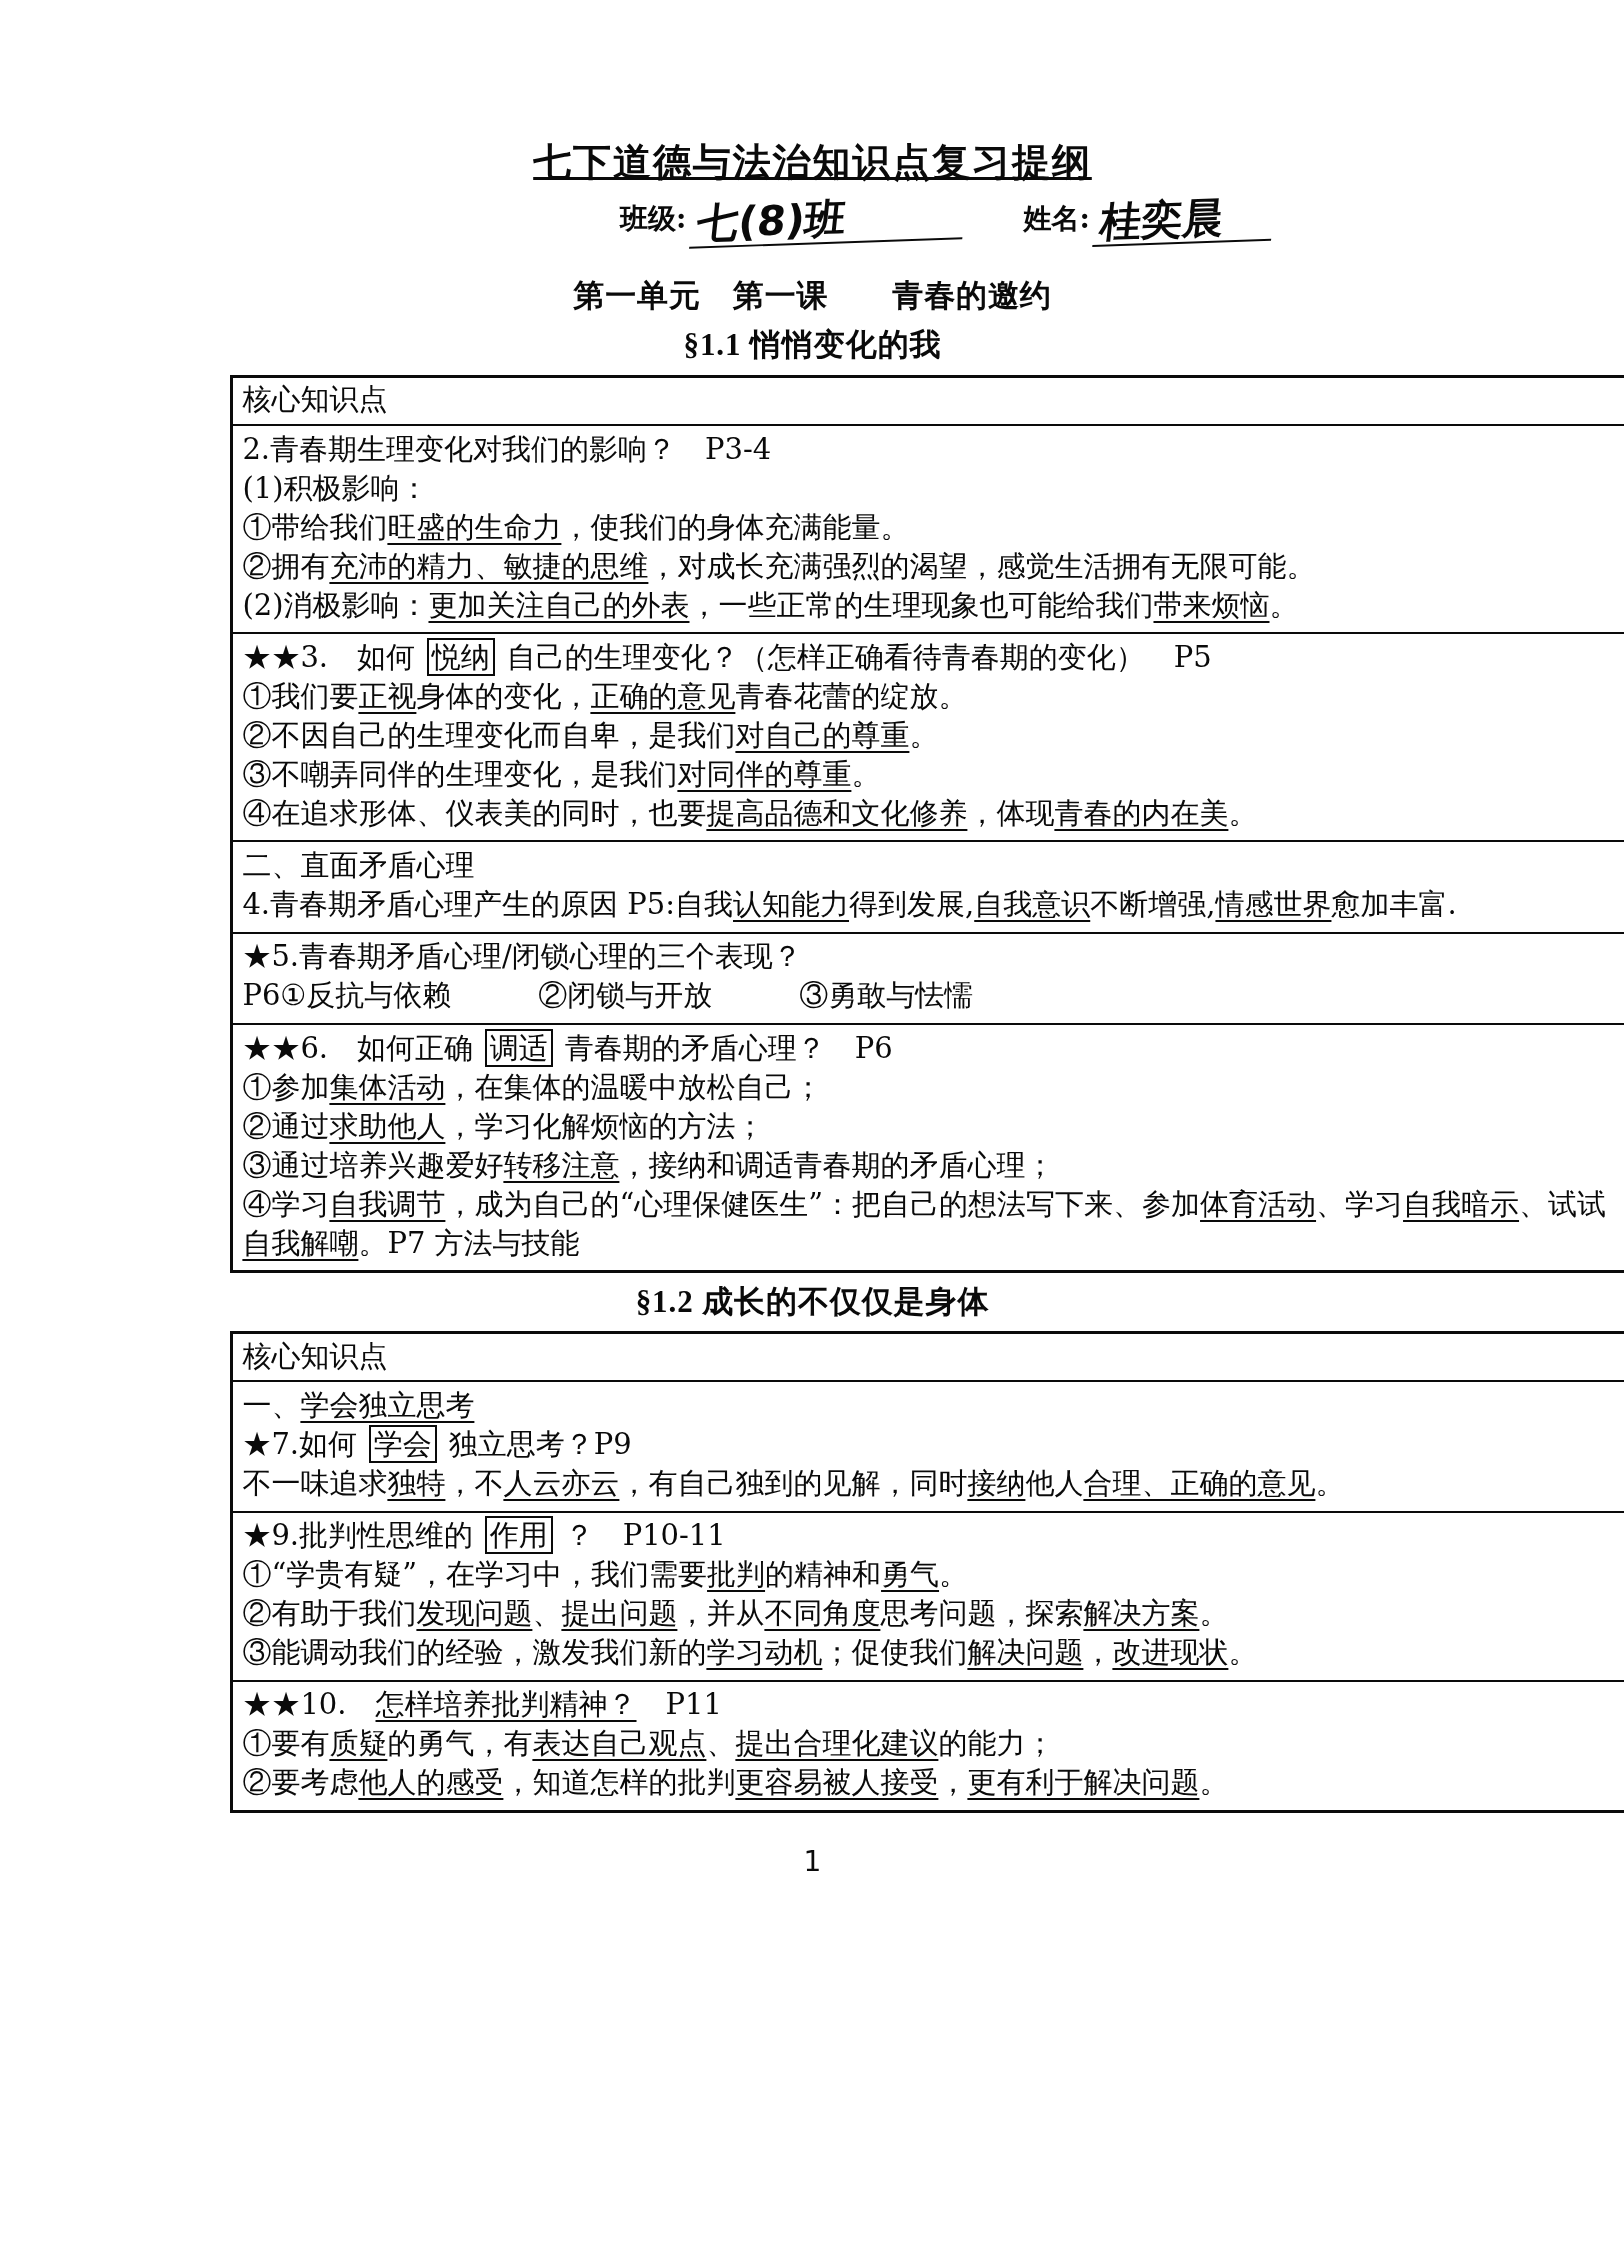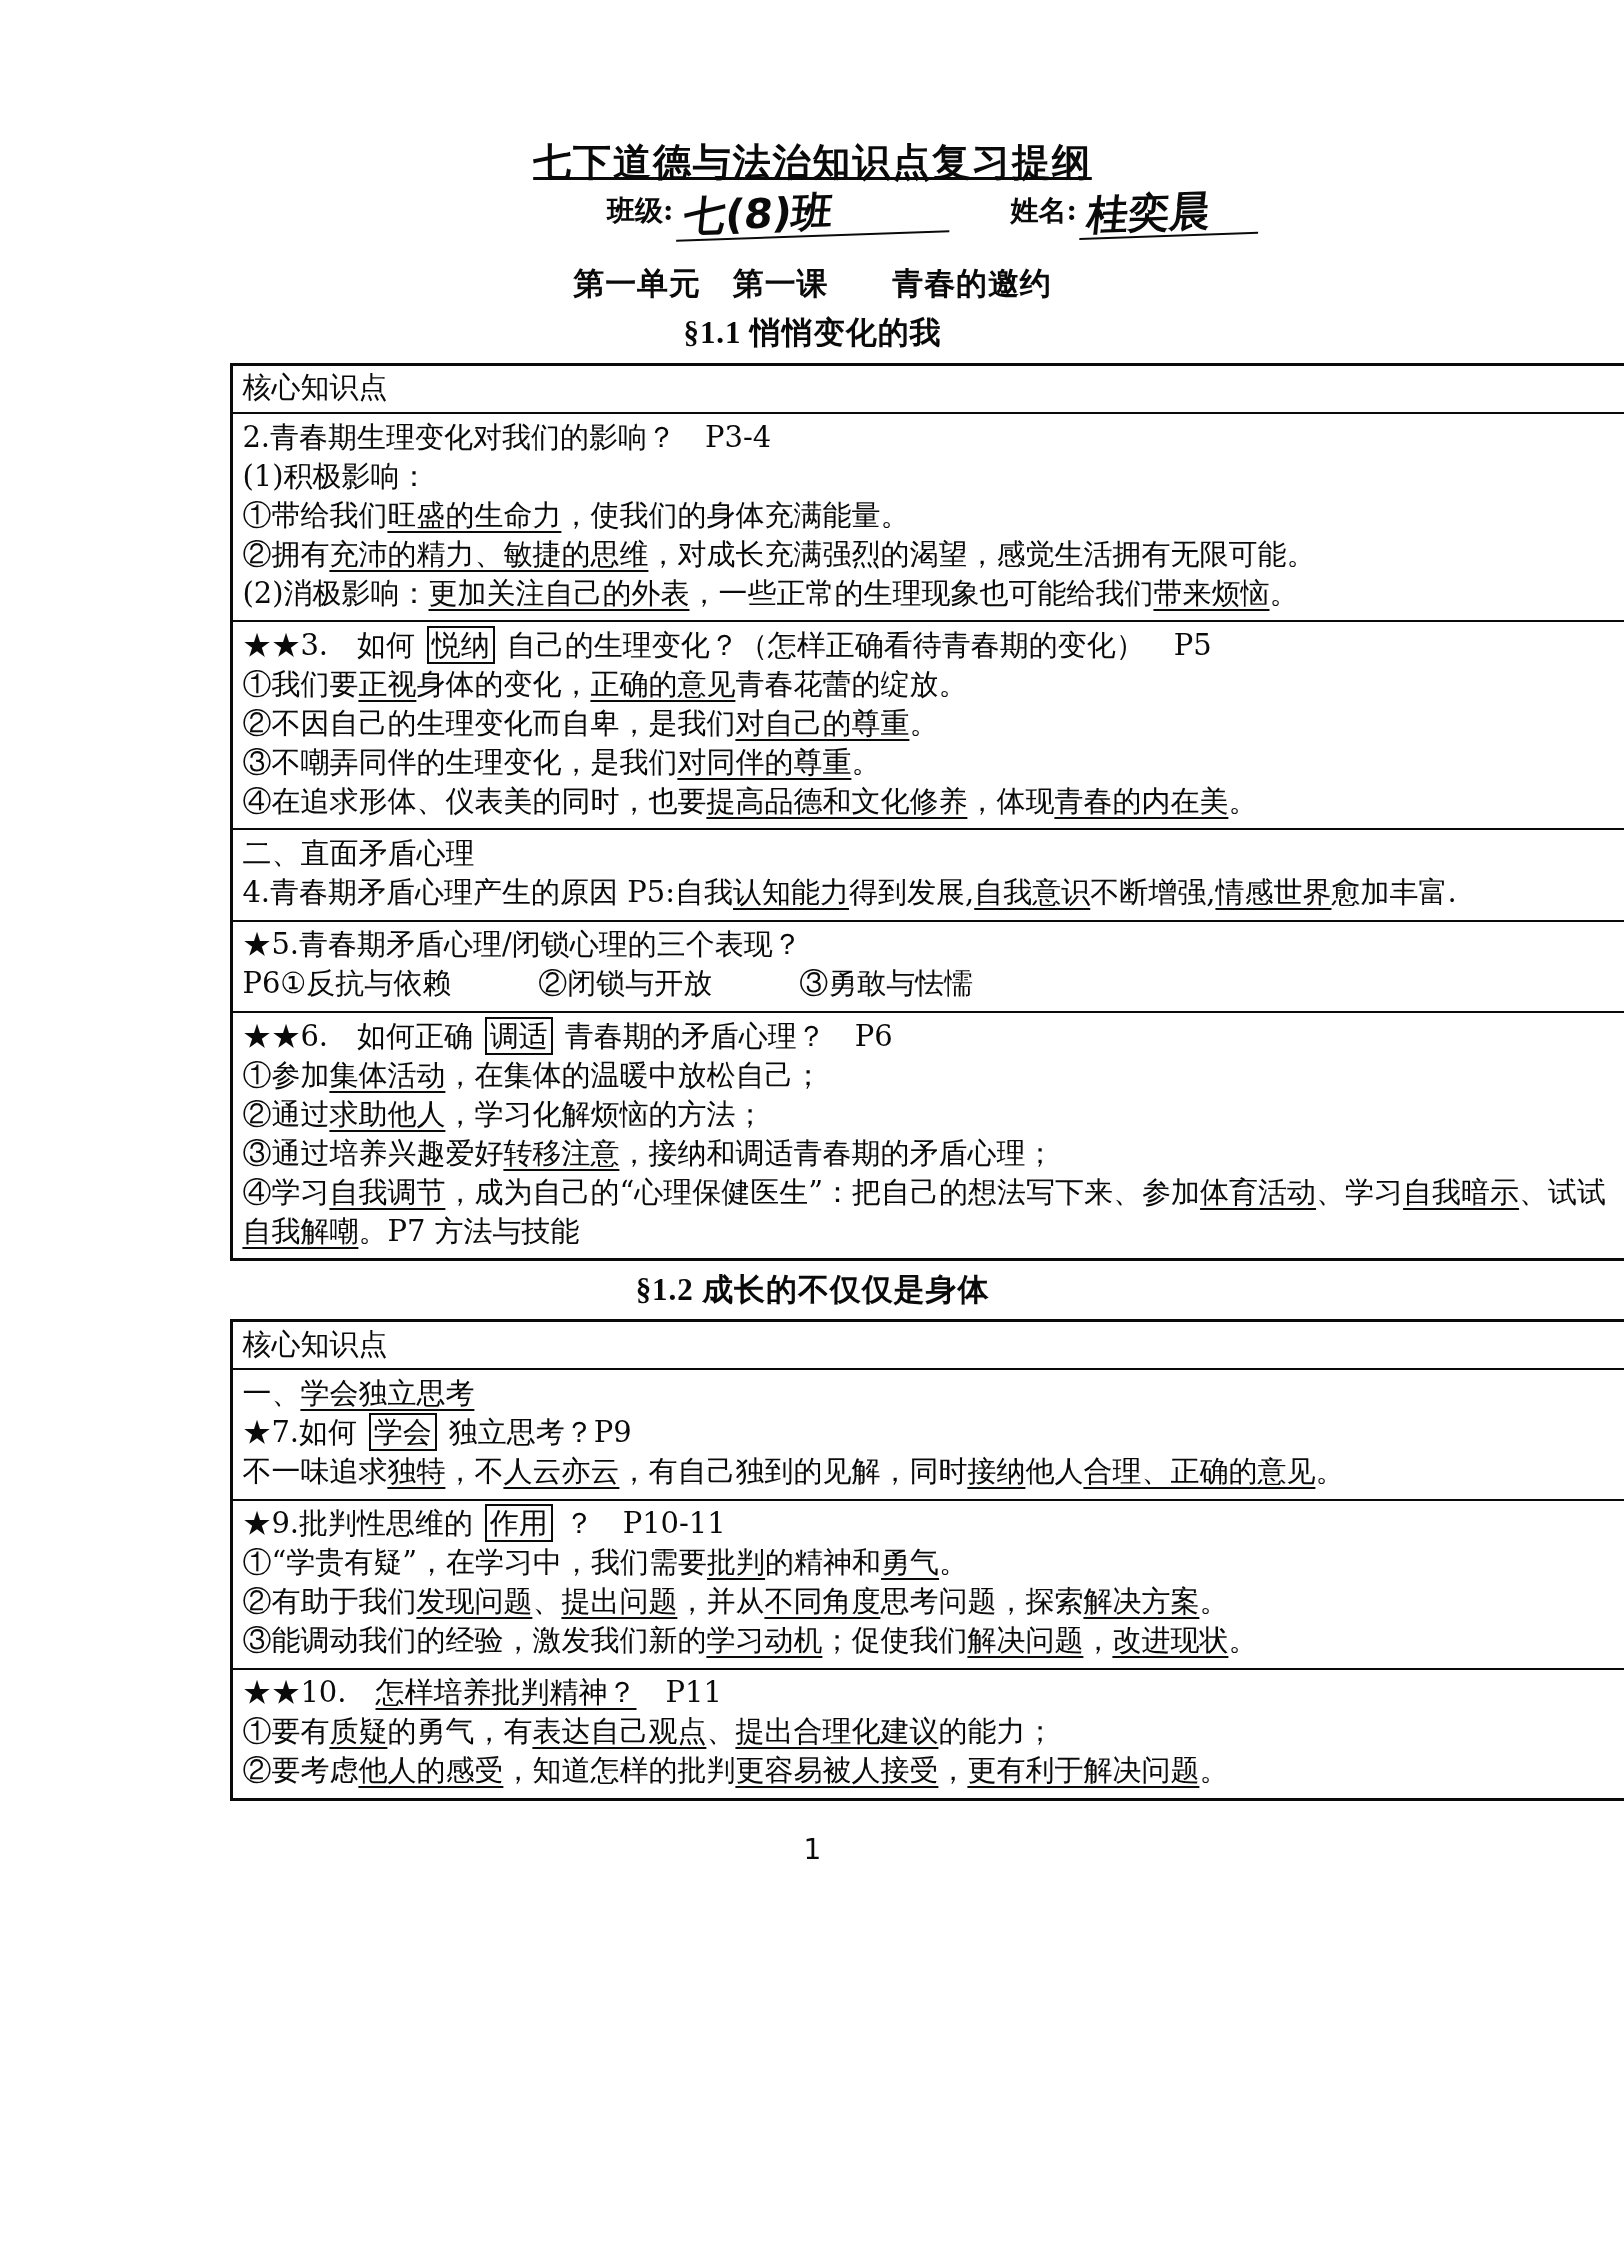--- a/index.html
+++ b/index.html
@@ -8,33 +8,33 @@
     background:#ffffff; color:#0a0a0a;
     font-family:"DejaVu Serif","Liberation Serif",serif;
     overflow:hidden;
   }
   .title {
     margin:137px 0 0 0; text-align:center;
     font-size:38px; font-weight:bold; letter-spacing:1.9px;text-decoration:underline;
   }
   .id-line {
     position:relative; height:60px; margin-top:3.7px;
-    padding-left:607px; display:flex; align-items:flex-start;
+    padding-left:607px; display:flex; align-items:center;margin-left:13px;
   }
   .id-label { font-size:28px; font-weight:bold; line-height:37px; padding-bottom:5.6px; }
   .hw {
     display:inline-block; min-width:253px; margin-left:5.6px;
     font-size:41px; line-height:41px; font-weight:bold;
     transform:skewX(-8deg) rotate(-2deg);
     border-bottom:2.8px solid #0a0a0a; padding:0 13px 1.9px 5.6px;
     font-family:"DejaVu Sans","Liberation Sans",sans-serif;
   }
   .hw.name { min-width:159px; }
   .id-gap { width:60px; }
-  .unit-line { text-align:center; font-size:31px; font-weight:bold; margin-top:11px; letter-spacing:0.9px; }
+  .unit-line { text-align:center; font-size:31px; font-weight:bold; margin-top:23px; letter-spacing:0.9px; }
   .section-line { text-align:center; font-size:31px; font-weight:bold; margin-top:7.5px; margin-bottom:8.4px; letter-spacing:0.9px;font-family:Liberation Serif, serif; }
   table.ktable {
     border-collapse:collapse; table-layout:fixed;
     width:1512px; margin-left:230px;
     border:3.3px solid #0a0a0a;
   }
   table.ktable td {
     border:2.3px solid #0a0a0a; vertical-align:top;
   }
   td.kcell { padding:3.7px 11.2px 7.5px 9.4px; font-size:29px; line-height:39px; }

